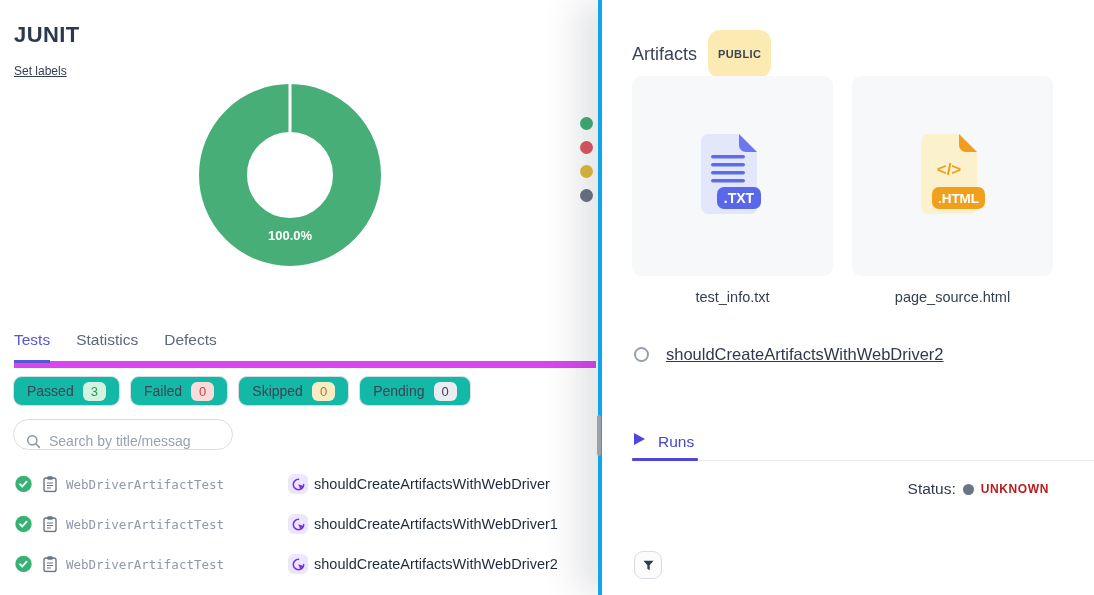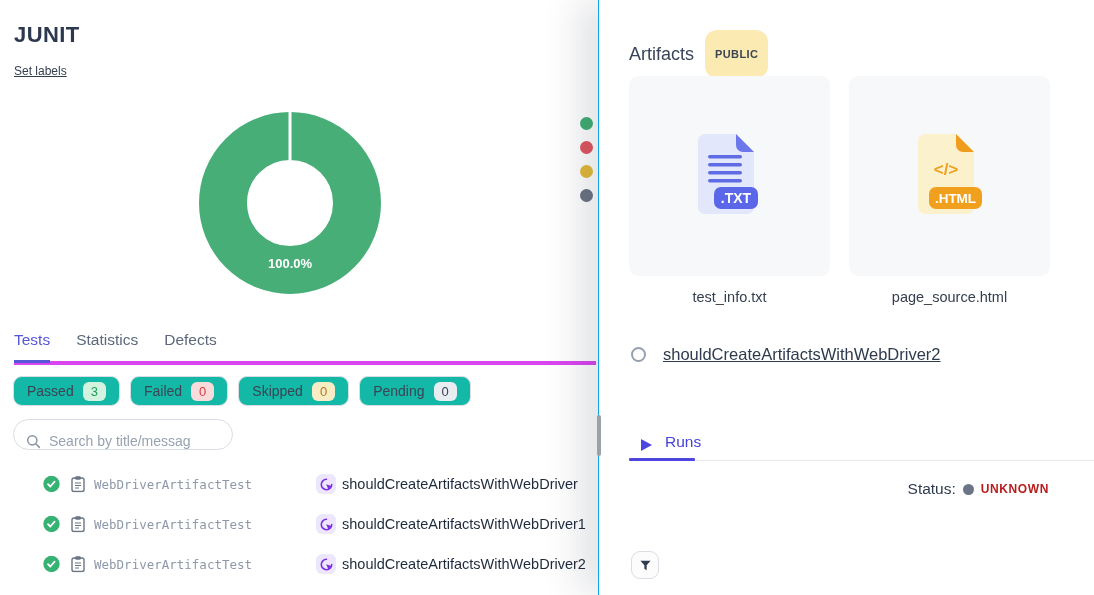--- a/index.html
+++ b/index.html
@@ -6,76 +6,76 @@
   html,body { width:1094px; height:595px; overflow:hidden; background:#fff;
     font-family:"Liberation Sans", sans-serif; color:#2e3a4d; }
   .abs { position:absolute; }
 
   
   #left-page { position:absolute; inset:0; width:1094px; height:595px; background:#fff; }
 
   .page-title { left:14px; top:22px; font-size:22px; font-weight:bold; color:#2c384e; letter-spacing:.4px; }
   .set-labels { left:14px; top:64px; font-size:12px; color:#323e50; text-decoration:underline; cursor:pointer; }
 
-  .donut-wrap { left:199px; top:112px; width:182px; height:182px; }
+  .donut-wrap { left:199px; top:84px; width:182px; height:182px; }
   .legend-col { left:580px; top:117px; display:flex; flex-direction:column; gap:11px; }
   .legend-dot { width:13px; height:13px; border-radius:50%; cursor:pointer; }
   .dot-passed { background:#41ae73; } .dot-failed { background:#e0575f; }
   .dot-skipped { background:#e2ba39; } .dot-pending { background:#6b7383; }
 
-  .tabs-row { left:14px; top:331px; width:582px; border-bottom:4px solid #d946ef; display:flex; gap:26px; }
+  .tabs-row { left:14px; top:331px; width:582px; border-bottom:7px solid #d946ef; display:flex; gap:26px; }
   .tab { font-size:15.5px; color:#5c6879; padding-bottom:11px; cursor:pointer; }
   .tab.active { color:#5457d6; border-bottom:3px solid #5457d6; margin-bottom:-2px; }
 
   .chips-row { left:13px; top:376px; display:flex; gap:10px; }
   .chip { height:30px; display:flex; align-items:center; gap:9px; padding:0 13px;
     background:#14b8a6; border:1px solid #d9dee4; border-radius:9px; font-size:14px; color:#3a4455; cursor:pointer; }
   .chip-count { min-width:15px; text-align:center; padding:2px 8px; border-radius:6px; font-size:13px; }
   .cnt-passed { background:#d3f3e0; color:#1f9d57; }
   .cnt-failed { background:#fadbdb; color:#cf4040; }
   .cnt-skipped { background:#f8ecc4; color:#b27916; }
   .cnt-pending { background:#e9ecf0; color:#3a4455; }
 
   .search-box { left:13px; top:419px; width:220px; height:31px; border:1px solid #d9dee4; border-radius:16px;
     display:flex; align-items:flex-end; padding:0 10px 0 12px; gap:8px; background:#fff; }
   .search-box input { border:none; outline:none; flex:1; font-size:14px; color:#3a4455; background:transparent;
     font-family:"Liberation Sans", sans-serif; min-width:0; }
   .search-box input::placeholder { color:#98a2b1; }
 
-  .rows-wrap { left:0; top:464px; width:597px; overflow:hidden;margin-left:28px; }
+  .rows-wrap { left:0; top:464px; width:597px; overflow:hidden; }
   .test-row { position:relative; height:40px; cursor:pointer; }
   .test-row > * { position:absolute; top:50%; transform:translateY(-50%); }
   .row-check { left:15px; width:17px; height:17px; }
   .row-clip { left:42px; width:16px; height:17px; }
   .row-suite { left:66px; font-family:"DejaVu Sans Mono", monospace; font-size:12.5px; color:#8e98a8; white-space:nowrap; }
   .row-testicon { left:288px; width:20px; height:20px; border-radius:6px; background:#ece7fc;
     display:flex; align-items:center; justify-content:center; }
   .row-name { left:314px; font-size:14.5px; color:#1f2a3a; white-space:nowrap; }
 
   
   #drawer { position:absolute; left:598px; top:0; width:496px; height:595px; background:#fff;
-    border-left:1px solid #0ea5e9; box-shadow:-20px 0 35px rgba(25,35,55,.12); }
+    border-left:4px solid #0ea5e9; box-shadow:-20px 0 35px rgba(25,35,55,.12); }
   #drawer .inner { position:relative; width:100%; height:100%; }
 
   .drawer-head { position:absolute; left:30px; top:30px; display:flex; align-items:center; gap:11px; }
   .drawer-title { font-size:18px; color:#39455a; }
   .public-badge { background:#fbeab2; color:#3d4453; font-size:11px; font-weight:bold; letter-spacing:.4px;
     padding:18px 10px; border-radius:12px; }
 
   .cards-row { position:absolute; left:30px; top:76px; display:flex; gap:19px; }
   .artifact-card { width:201px; height:200px; background:#f7f8fa; border-radius:9px;
     display:flex; align-items:center; justify-content:center; cursor:pointer; }
   .artifact-label { position:absolute; top:213px; width:201px; text-align:center; font-size:14.5px; color:#333e4e; }
   .artifact-label.second { left:220px; }
 
   .link-row { position:absolute; left:32px; top:345px; display:flex; align-items:center; }
   .radio-circle { width:15px; height:15px; border:2px solid #97a0af; border-radius:50%; flex:none; }
   .test-link { margin-left:17px; font-size:16.5px; color:#2e3a4d; text-decoration:underline; cursor:pointer; white-space:nowrap; }
 
-  .runs-row { position:absolute; left:42px; top:433px; display:flex; align-items:flex-end; cursor:pointer; }
+  .runs-row { position:absolute; left:32px; top:433px; display:flex; align-items:flex-start; cursor:pointer; }
   .runs-tri { width:0; height:0; border-left:11px solid #4f46e0; border-top:6.5px solid transparent;
     border-bottom:6.5px solid transparent; }
   .runs-label { margin-left:13px; font-size:15.5px; color:#4643d8; }
   .runs-hr { position:absolute; left:30px; right:0; top:460px; border-top:1px solid #e7eaee; }
   .runs-active-bar { position:absolute; left:30px; top:458px; width:66px; height:3px; background:#4f46e0; border-radius:1px; }
 
   .status-row { position:absolute; right:45px; top:480px; display:flex; align-items:center; gap:7px; }
   .status-label { font-size:15.5px; color:#2e3a4d; }
   .status-dot { width:11px; height:11px; border-radius:50%; background:#6b7585; }
   .status-value { font-size:12px; font-weight:bold; color:#b91c1c; letter-spacing:.6px; }

